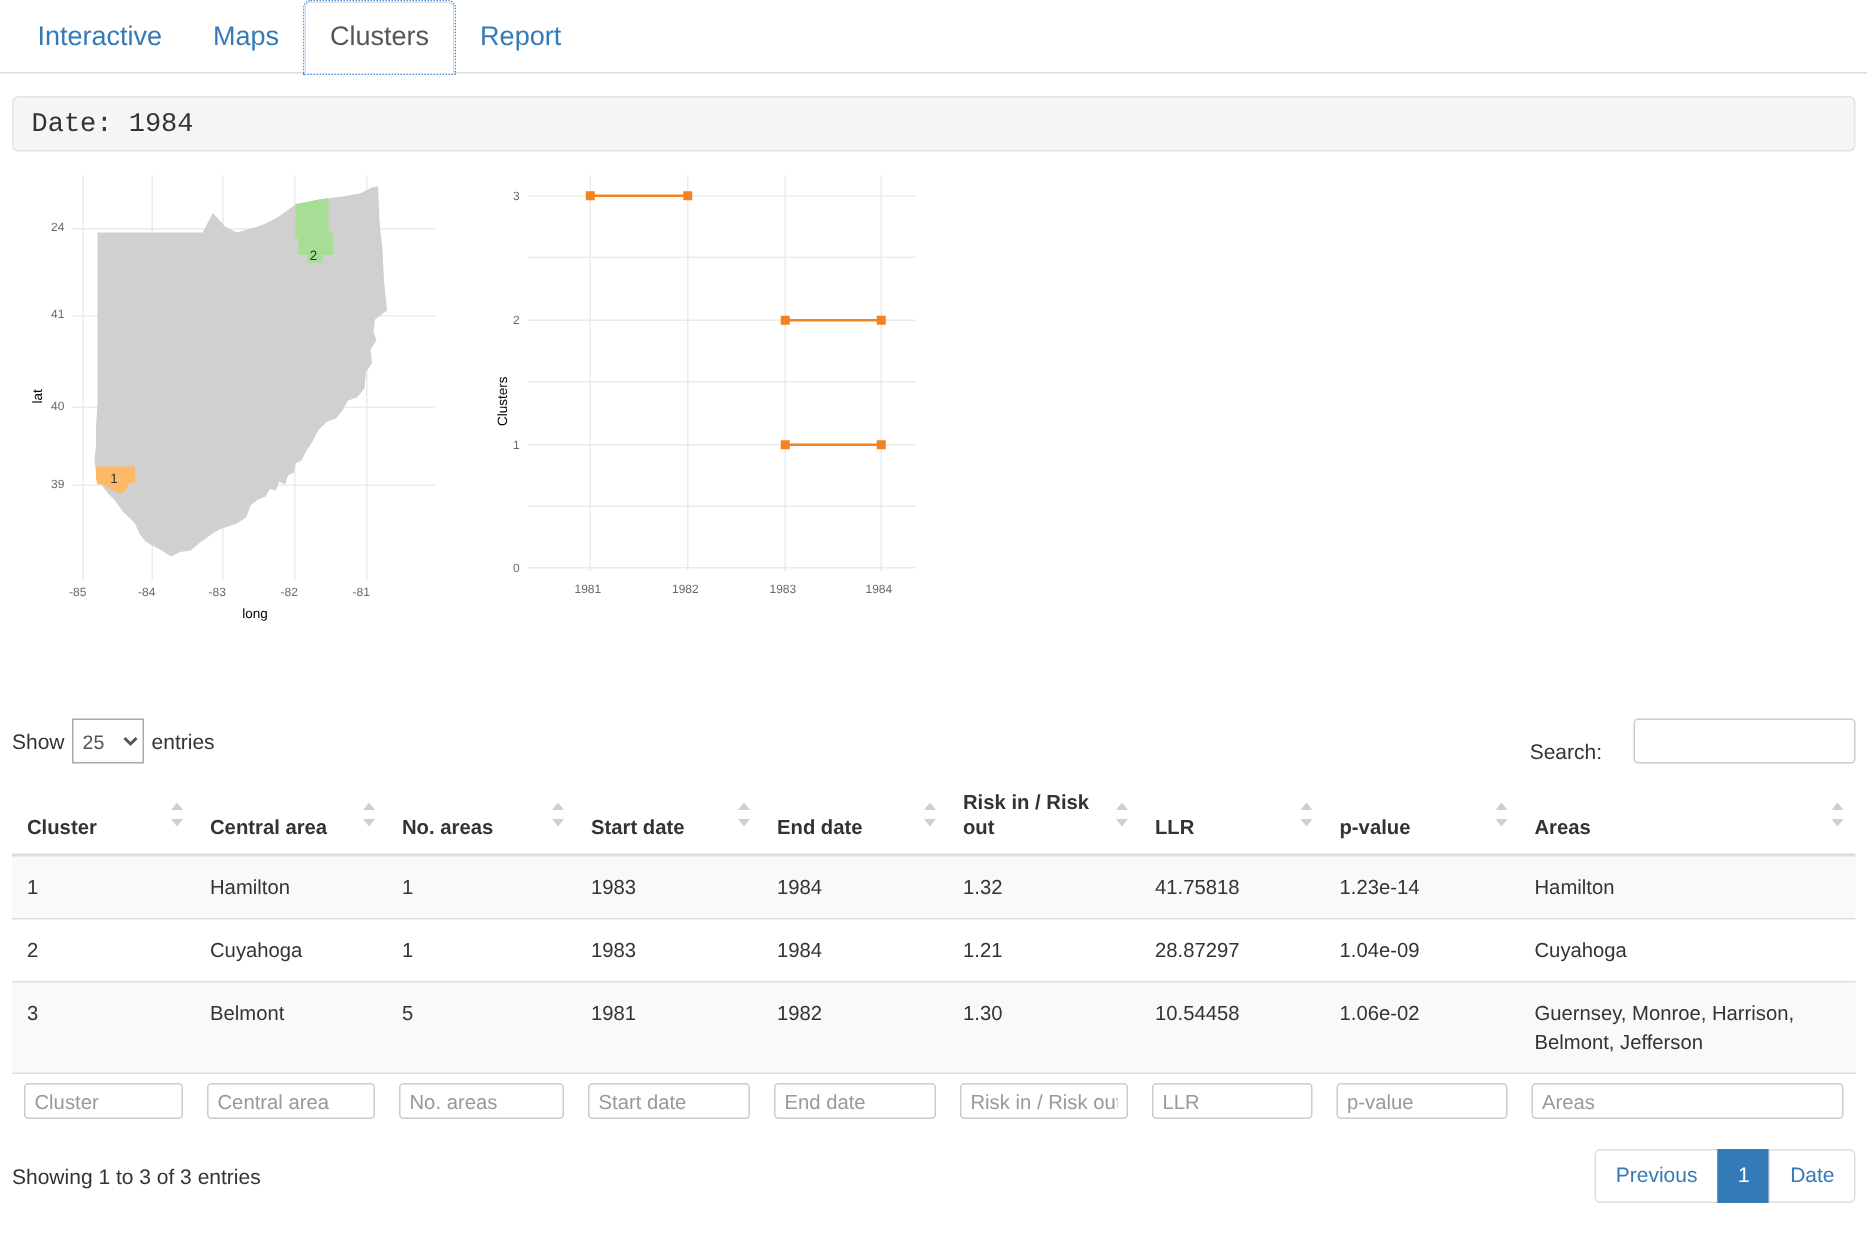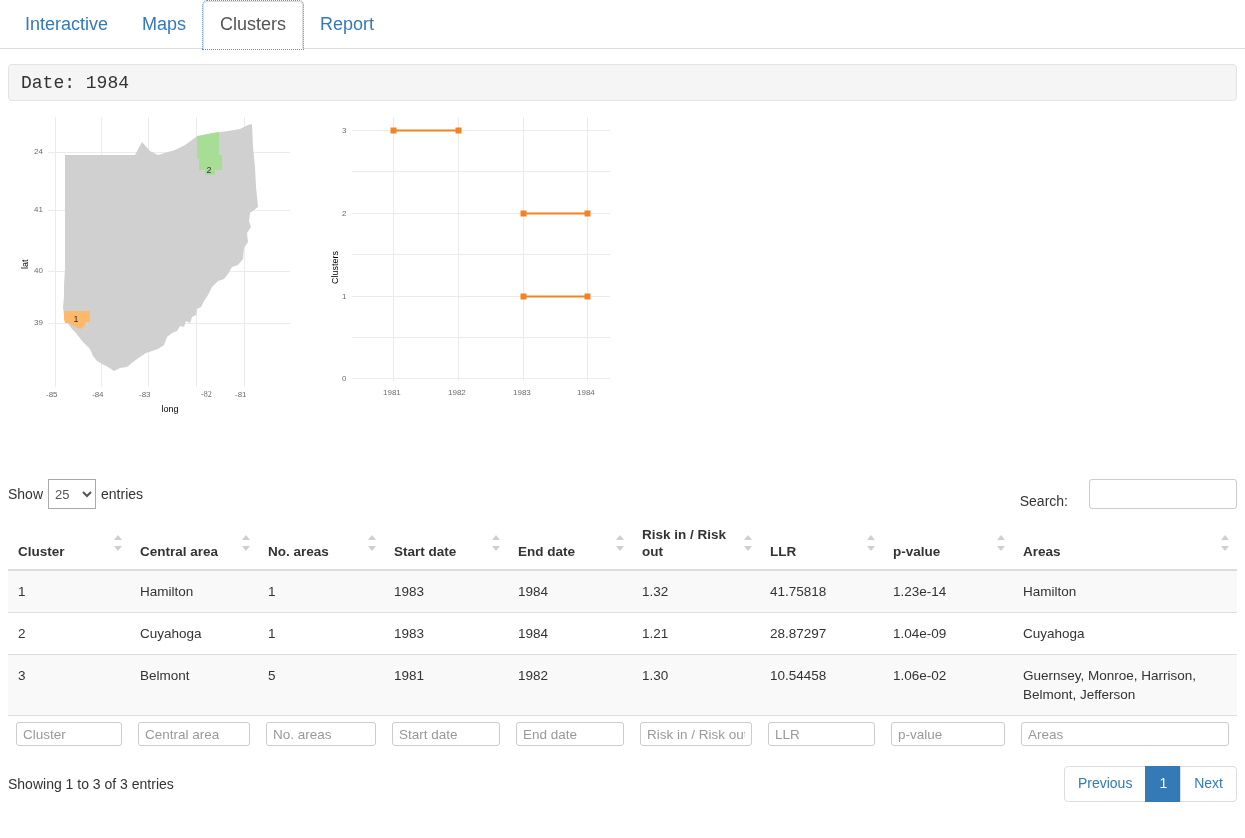--- a/index.html
+++ b/index.html
@@ -271,21 +271,21 @@
 
     
     <span class="tick-lbl" style="left:34px; top:38px;">24</span>
     <span class="tick-lbl" style="left:34px; top:96px;">41</span>
     <span class="tick-lbl" style="left:34px; top:157px;">40</span>
     <span class="tick-lbl" style="left:34px; top:209px;">39</span>
     
     <span class="tick-lbl" style="left:46px;  top:281px;">-85</span>
     <span class="tick-lbl" style="left:92px;  top:281px;">-84</span>
     <span class="tick-lbl" style="left:139px; top:281px;">-83</span>
-    <span class="tick-lbl" style="left:201px; top:281px;font-family:Liberation Serif, serif;">-82</span>
+    <span class="tick-lbl" style="left:187px; top:281px;">-82</span>
     <span class="tick-lbl" style="left:235px; top:281px;">-81</span>
     
     <span class="axis-title y" style="left:20px; top:160px;">lat</span>
     <span class="axis-title x" style="left:40px; right:20px; top:295px;">long</span>
   </div>
 
   <div class="plot plot-ts">
     <svg width="320" height="310" viewBox="0 0 320 310">
 
       <g stroke="#ebebeb" stroke-width="1">
@@ -430,16 +430,16 @@
         <td><input type="text" placeholder="Areas" style=""></td>
       </tr>
     </tfoot>
   </table>
 
   <div class="tbl-footer">
     <div>Showing 1 to 3 of 3 entries</div>
     <div class="pagination">
       <div class="pg">Previous</div>
       <div class="pg active">1</div>
-      <div class="pg">Next</div>
+      <div class="pg">Date</div>
     </div>
   </div>
 </div>
 
 </body></html>

